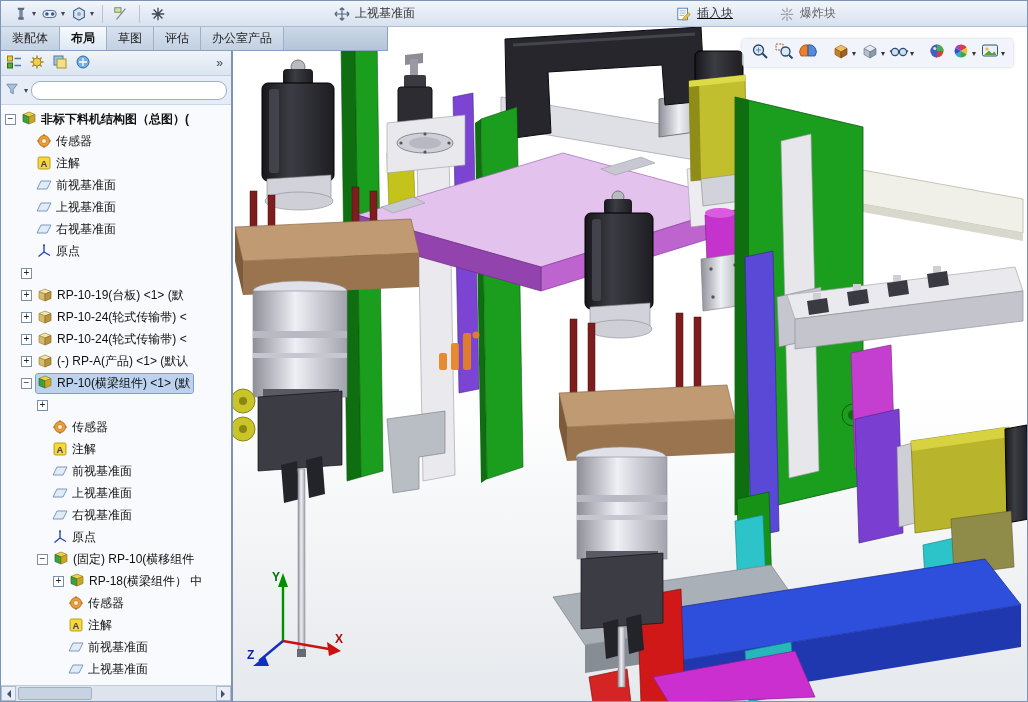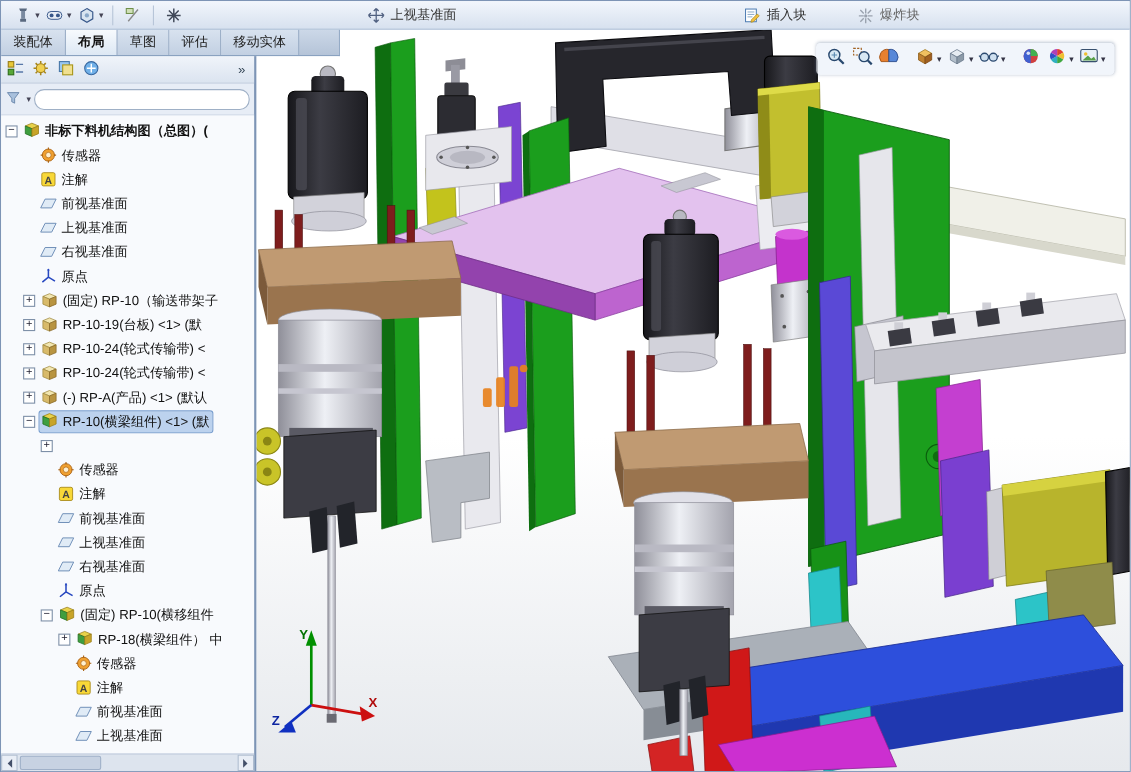--- a/index.html
+++ b/index.html
@@ -10,21 +10,21 @@
   .topbar{position:absolute;top:0;left:0;right:0;height:26px;background:linear-gradient(#f2f6fc,#d7e1ef);
           border-bottom:1px solid #a9bcd4;display:flex;align-items:center;padding:0 8px;z-index:6;box-sizing:border-box;}
   .tb-btn{display:flex;align-items:center;padding:1px 2px;border-radius:2px;}
   .tb-icon{width:20px;height:18px;display:inline-flex;align-items:center;justify-content:center;}
   .tb-icon svg{width:18px;height:16px;}
   .tb-caret{font-size:8px;color:#445;margin-left:1px;}
   .tb-sep{width:1px;height:18px;background:#b7c5d8;margin:0 6px;}
   .tb-label{font-size:12px;color:#333;margin-left:3px;white-space:nowrap;}
 
   
-  .tabbar{position:absolute;top:26px;left:0;width:308px;height:24px;background:linear-gradient(#ccd8e8,#b5c4d8);
+  .tabbar{position:absolute;top:26px;left:0;width:387px;height:24px;background:linear-gradient(#ccd8e8,#b5c4d8);
           border-bottom:1px solid #8aa2c0;border-right:1px solid #8aa2c0;display:flex;z-index:5;box-sizing:border-box;}
   .tab{padding:0 11px;font-size:12px;line-height:22px;color:#222;border-right:1px solid #9db0c8;
        background:linear-gradient(#d8e2ef,#c2d0e2);white-space:nowrap;}
   .tab.active{background:linear-gradient(#f7fafd,#dde8f4);font-weight:bold;color:#111;}
 
   
   .sidepanel{position:absolute;top:50px;left:0;width:232px;bottom:0;background:#e7edf6;border-right:2px solid #7d94b5;
              display:flex;flex-direction:column;z-index:4;box-sizing:border-box;}
   .panel-header{height:24px;display:flex;align-items:center;padding:0 5px;gap:5px;
                 background:linear-gradient(#f0f4fa,#dbe4f0);border-bottom:1px solid #c2cede;}
@@ -127,21 +127,21 @@
 
     <span class="tb-btn" style="margin-left:160px;">
       <span class="tb-icon">
           <svg viewBox="0 0 20 18">
             <path d="M10 2 V16 M2 9 H18 M10 2 L7.5 4.5 M10 2 L12.5 4.5 M10 16 L7.5 13.5 M10 16 L12.5 13.5 M2 9 L4.5 6.5 M2 9 L4.5 11.5 M18 9 L15.5 6.5 M18 9 L15.5 11.5" stroke="#506080" stroke-width="1.3" fill="none"></path>
           </svg>
         </span>
       <span class="tb-label">上视基准面</span>
     </span>
 
-    <span class="tb-btn" style="margin-left:255px;">
+    <span class="tb-btn" style="margin-left:255px;text-decoration:underline;">
       <span class="tb-icon">
           <svg viewBox="0 0 20 18">
             <rect x="3" y="2.5" width="11" height="13" fill="#fff" stroke="#4878b0"></rect>
             <path d="M5 5.5 H12 M5 8 H12 M5 10.5 H10" stroke="#88a8c8"></path>
             <path d="M11 15.5 L17 9.5 L15 7.5 L9 13.5 L8.5 16 Z" fill="#f0c040" stroke="#a8861a" stroke-width="0.7"></path>
           </svg>
         </span>
       <span class="tb-label">插入块</span>
     </span>
 
@@ -154,21 +154,21 @@
         </span>
       <span class="tb-label" style="color:#666;">爆炸块</span>
     </span>
   </div>
 
   <div class="tabbar">
       <div class="tab">装配体</div>
       <div class="tab active">布局</div>
       <div class="tab">草图</div>
       <div class="tab">评估</div>
-      <div class="tab">移动实体</div>
+      <div class="tab">办公室产品</div>
     </div>
 
   <div class="viewport">
     <svg class="model-svg" viewBox="232 26 796 676" width="796" height="676">
       <defs>
         <linearGradient id="silver" x1="0" y1="0" x2="1" y2="0">
           <stop offset="0" stop-color="#8f8f99"></stop>
             <stop offset="0.45" stop-color="#eef0f5"></stop>
             <stop offset="1" stop-color="#a3a3ad"></stop>
         </linearGradient>
@@ -568,30 +568,20 @@
               <svg viewBox="0 0 16 16">
                 <path d="M8 1.5 V9 M8 9 L2.5 13.5 M8 9 L14 12.5" stroke="#2848c0" stroke-width="1.4" fill="none"></path>
                 <path d="M6.8 3 L8 1 L9.2 3 Z" fill="#2848c0"></path>
               </svg>
             </span>
             <span class="tree-label">原点</span>
           </span>
         </div>
         <div class="tree-row" style="padding-left: 20px;">
           <span class="expand-box">+</span>
-          <span class="sel">
-            <span class="tree-icon">
-              <svg viewBox="0 0 16 16">
-                <polygon points="8,2 14,4.5 8,7 2,4.5" fill="#f2e6b0" stroke="#a08a40" stroke-width="0.7"></polygon>
-                <polygon points="2,4.5 8,7 8,14 2,11.5" fill="#d8ba6a" stroke="#a08a40" stroke-width="0.7"></polygon>
-                <polygon points="14,4.5 8,7 8,14 14,11.5" fill="#b89440" stroke="#8a6a28" stroke-width="0.7"></polygon>
-              </svg>
-            </span>
-            <span class="tree-label">(固定) RP-10（输送带架子</span>
-          </span>
         </div>
         <div class="tree-row" style="padding-left: 20px;">
           <span class="expand-box">+</span>
           <span class="sel">
             <span class="tree-icon">
               <svg viewBox="0 0 16 16">
                 <polygon points="8,2 14,4.5 8,7 2,4.5" fill="#f2e6b0" stroke="#a08a40" stroke-width="0.7"></polygon>
                 <polygon points="2,4.5 8,7 8,14 2,11.5" fill="#d8ba6a" stroke="#a08a40" stroke-width="0.7"></polygon>
                 <polygon points="14,4.5 8,7 8,14 14,11.5" fill="#b89440" stroke="#8a6a28" stroke-width="0.7"></polygon>
               </svg>

